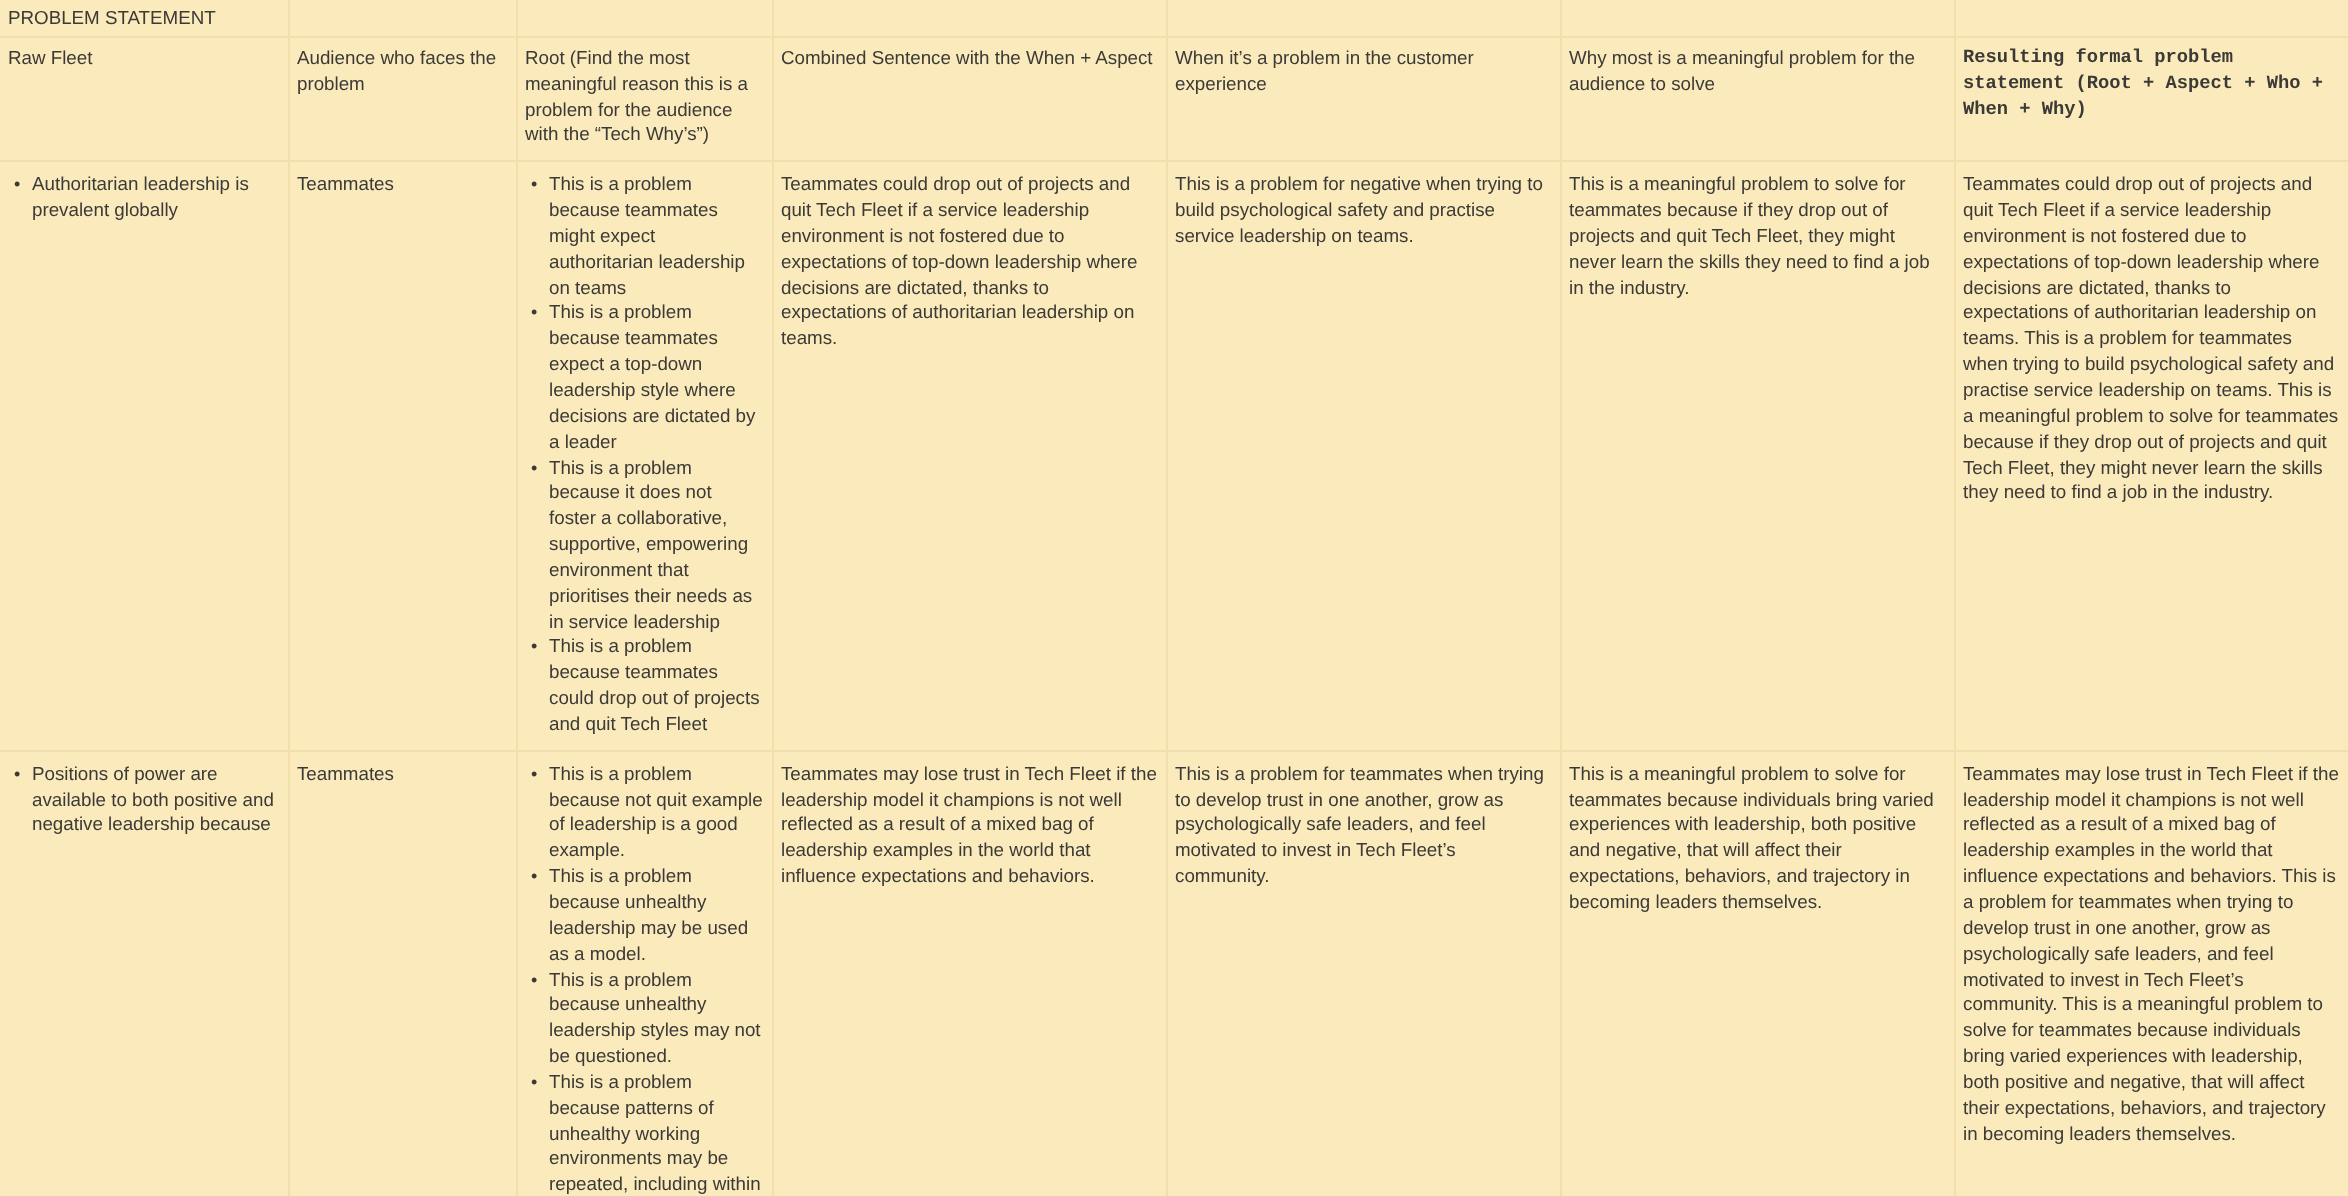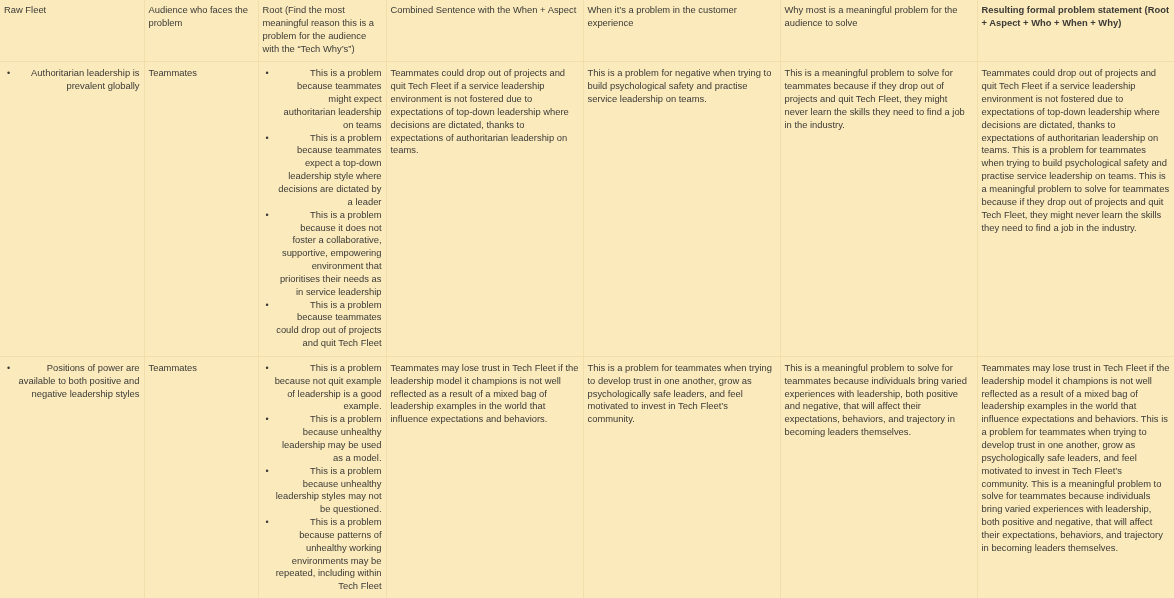--- a/index.html
+++ b/index.html
@@ -13,39 +13,48 @@
   td {
     vertical-align:top; padding:3px 4px 6px 4px;
     border-right:1px solid #f1deaa; border-bottom:1px solid #f1deaa;
     word-wrap:break-word;
   }
   td:last-child { border-right:none; }
   tr.title td { height:12px; padding:3px 4px 2px 4px; }
   tr.head td { height:46px; padding:4px 4px 6px 4px; }
   tr.r1 td { height:236px; padding-top:5px; }
   tr.r2 td { height:262px; padding-top:5px; }
-  .bold { font-weight:bold; }
+  .bold { font-weight:bold;font-family:Liberation Mono, monospace; }
   ul { margin:0; padding:0 0 0 12px; list-style:none; }
-  li { position:relative;text-align:right; }
+  li { position:relative; }
   li::before { content:"•"; position:absolute; left:-9px; top:0; font-size:9px; }
 </style>
 </head>
 <body>
 
 <table>
   <colgroup>
     <col style="width:144px">
       <col style="width:114px">
       <col style="width:128px">
     <col style="width:197px">
       <col style="width:197px">
       <col style="width:197px">
       <col style="width:197px">
   </colgroup>
   <tbody>
+      <tr class="title">
+    <td>PROBLEM STATEMENT</td>
+    <td></td>
+        <td></td>
+    <td></td>
+        <td></td>
+    <td></td>
+        <td></td>
+  </tr>
   <tr class="head">
     <td>Raw Fleet</td>
     <td>Audience who faces the problem</td>
     <td>Root (Find the most meaningful reason this is a problem for the audience with the “Tech Why’s”)</td>
     <td>Combined Sentence with the When + Aspect</td>
     <td>When it’s a problem in the customer experience</td>
     <td>Why most is a meaningful problem for the audience to solve</td>
     <td class="bold">Resulting formal problem statement (Root + Aspect + Who + When + Why)</td>
   </tr>
   <tr class="r1">
@@ -64,21 +73,21 @@
     </ul>
         </td>
     <td>Teammates could drop out of projects and quit Tech Fleet if a service leadership environment is not fostered due to expectations of top-down leadership where decisions are dictated, thanks to expectations of authoritarian leadership on teams.</td>
     <td>This is a problem for negative when trying to build psychological safety and practise service leadership on teams.</td>
     <td>This is a meaningful problem to solve for teammates because if they drop out of projects and quit Tech Fleet, they might never learn the skills they need to find a job in the industry.</td>
     <td>Teammates could drop out of projects and quit Tech Fleet if a service leadership environment is not fostered due to expectations of top-down leadership where decisions are dictated, thanks to expectations of authoritarian leadership on teams. This is a problem for teammates when trying to build psychological safety and practise service leadership on teams. This is a meaningful problem to solve for teammates because if they drop out of projects and quit Tech Fleet, they might never learn the skills they need to find a job in the industry.</td>
   </tr>
   <tr class="r2">
     <td>
           <ul>
-            <li>Positions of power are available to both positive and negative leadership styles</li>
+            <li>Positions of power are available to both positive and negative leadership because</li>
           </ul>
         </td>
     <td>Teammates</td>
     <td>
           <ul>
       <li>This is a problem because not quit example of leadership is a good example.</li>
       <li>This is a problem because unhealthy leadership may be used as a model.</li>
       <li>This is a problem because unhealthy leadership styles may not be questioned.</li>
       <li>This is a problem because patterns of unhealthy working environments may be repeated, including within Tech Fleet</li>
 

